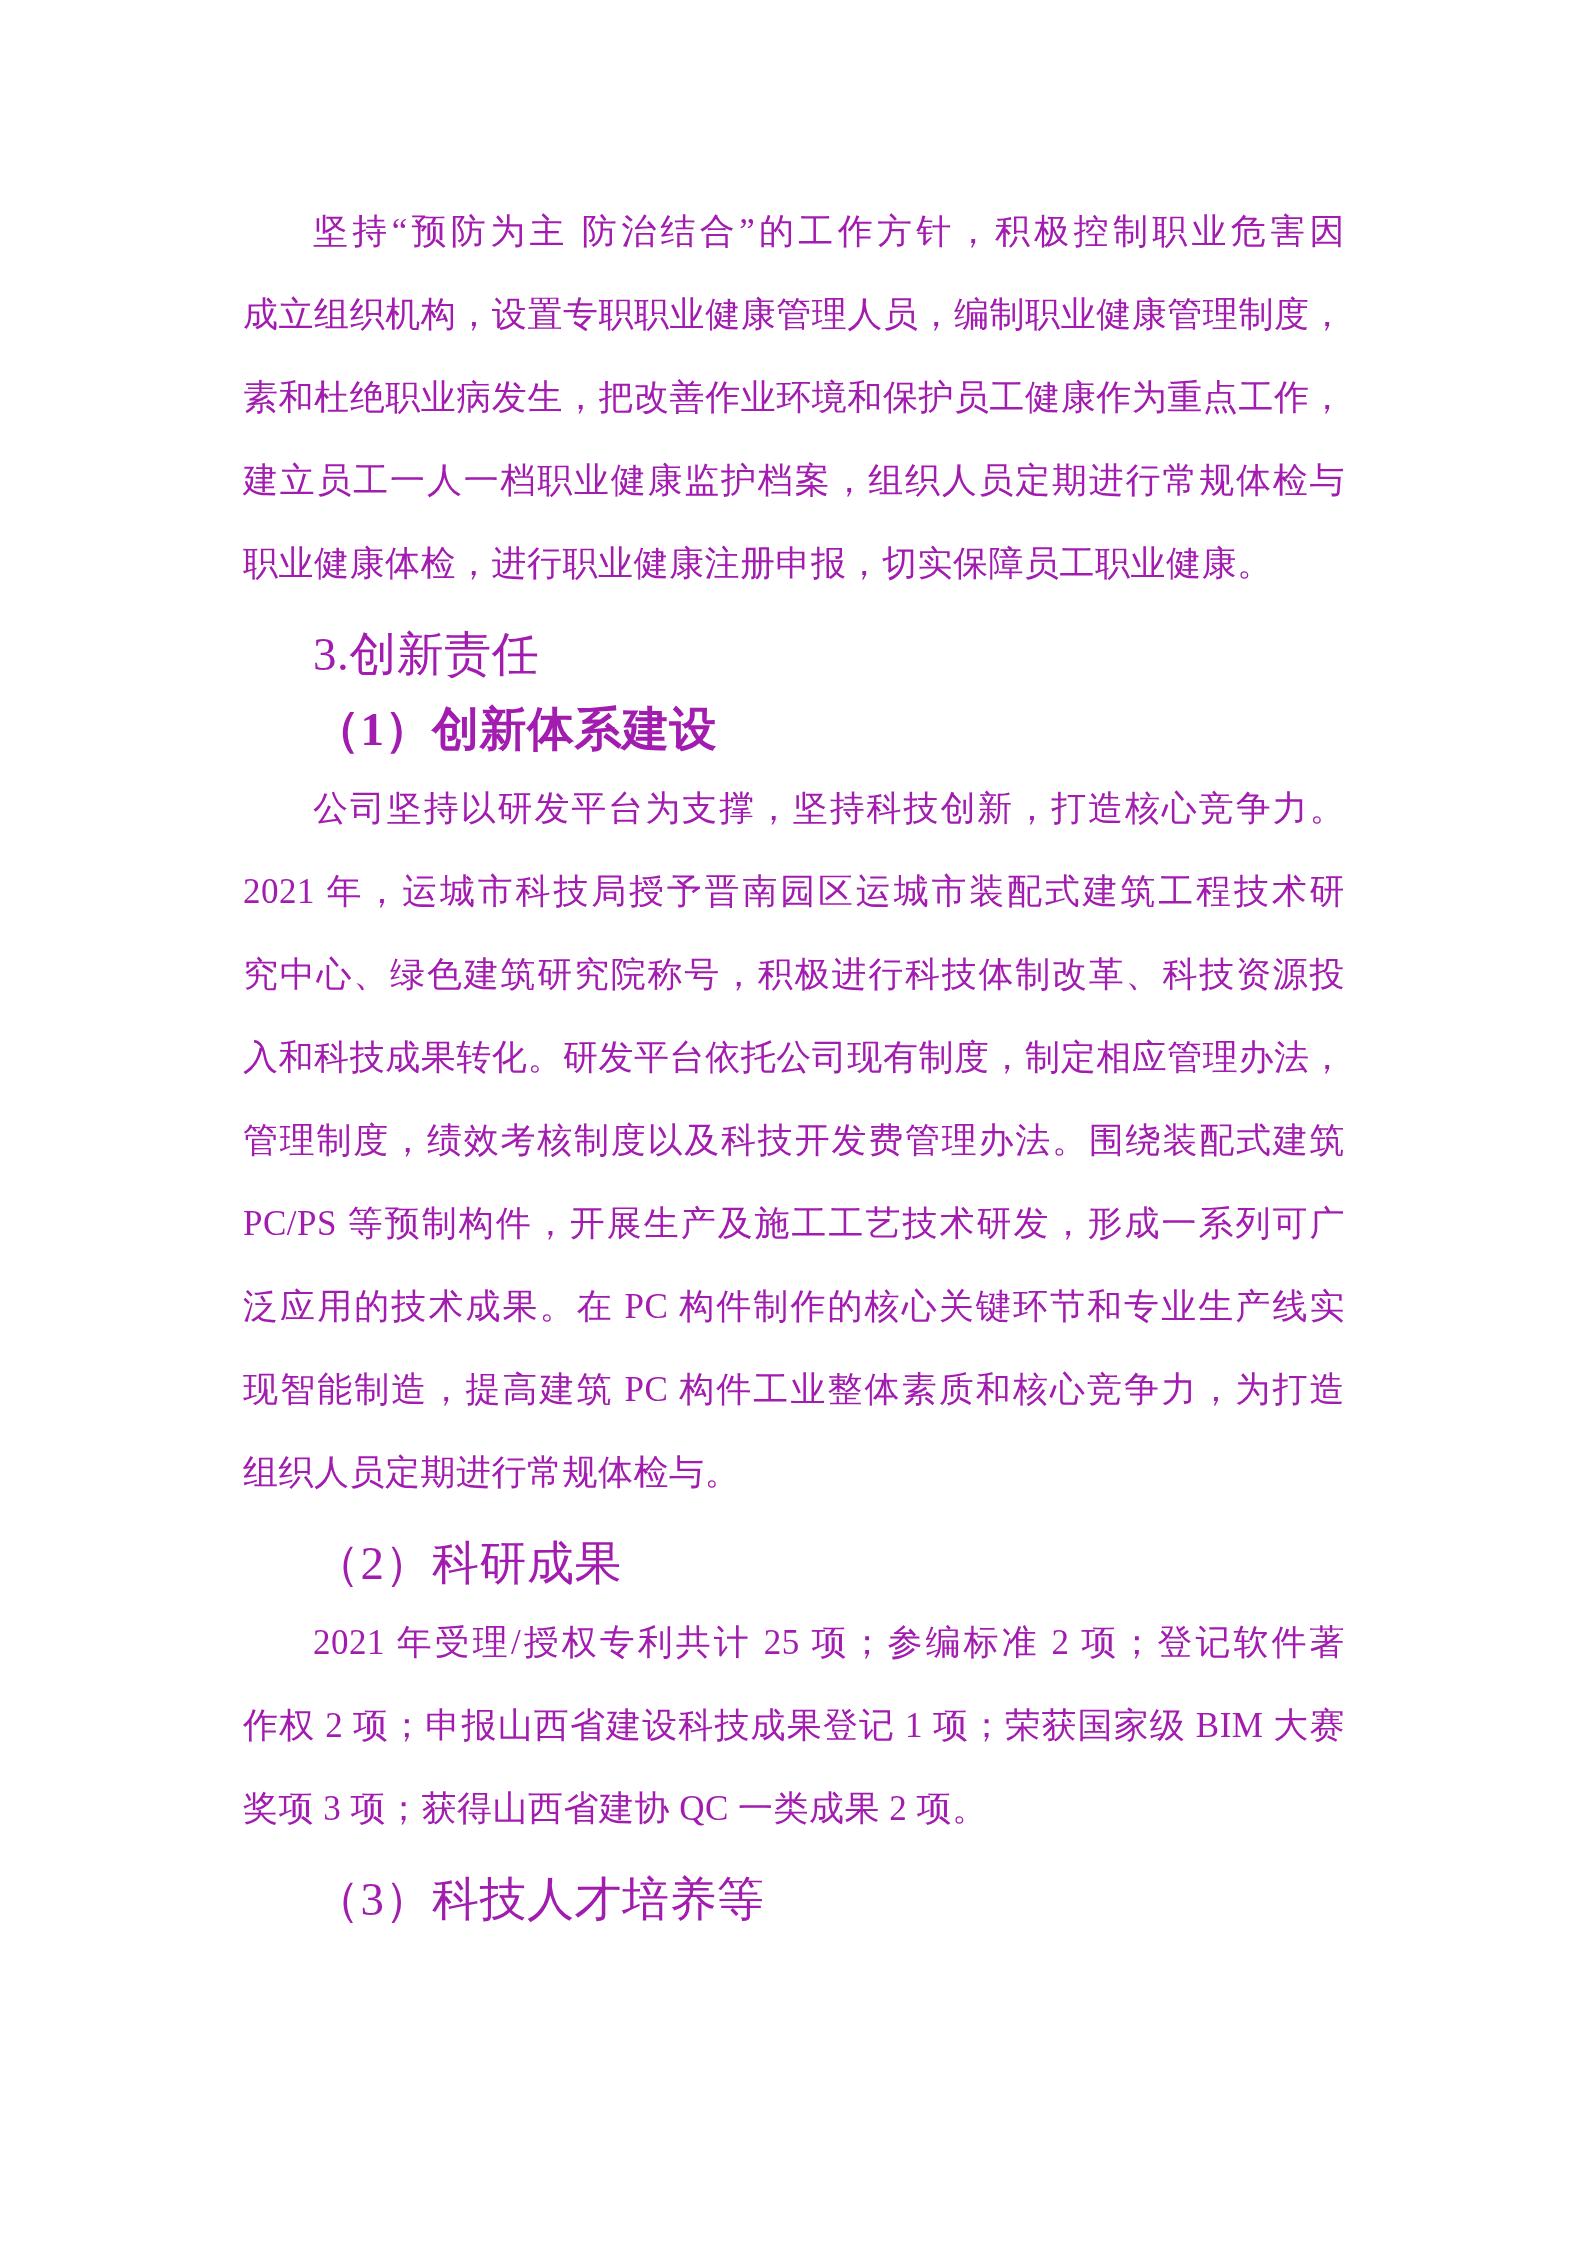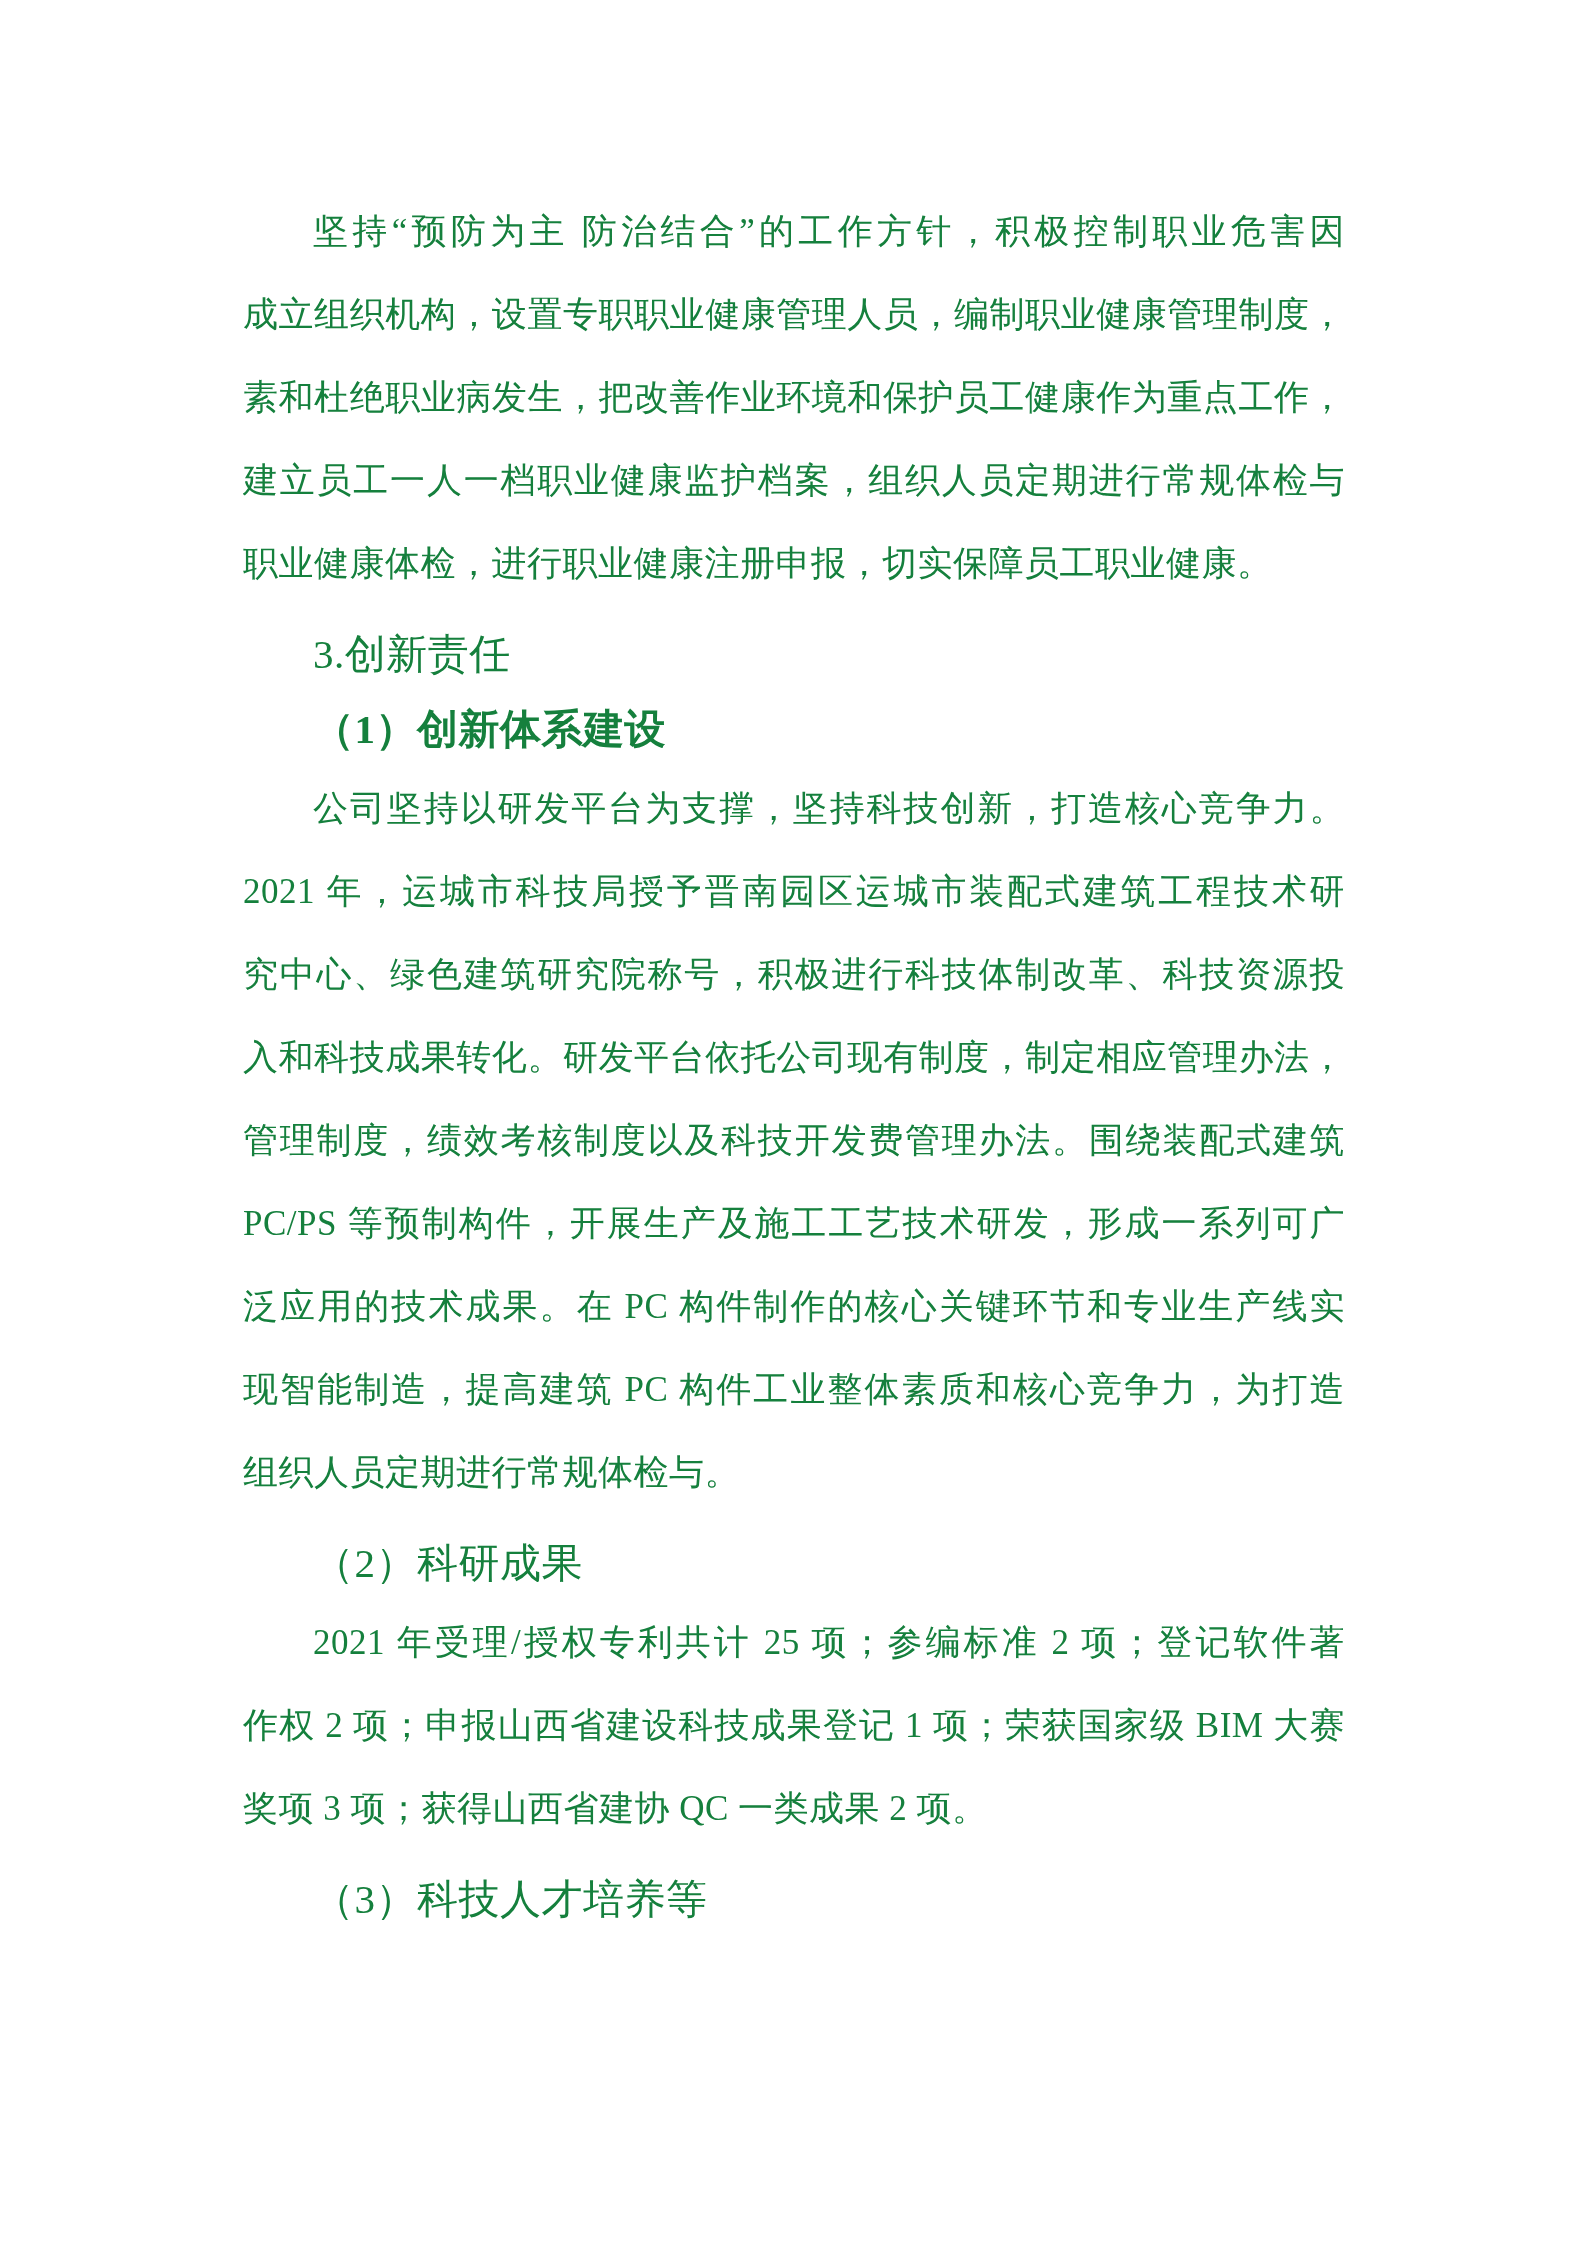--- a/index.html
+++ b/index.html
@@ -8,40 +8,40 @@
     background: #ffffff;
   }
   .page {
     position: relative;
     width: 1587px;
     height: 2245px;
     background: #ffffff;
     box-sizing: border-box;
     padding: 190px 242px 0 243px;
     font-family: "Liberation Serif", "DejaVu Serif", serif;
-    color: #15803d;
+    color: #a21caf;
     overflow: hidden;
   }
   .block { margin: 0; padding: 0; }
   .line {
     height: 83px;
     line-height: 83px;
     font-size: 35px;
     white-space: nowrap;
     overflow: hidden;
     text-align: justify;
     text-align-last: justify;
     letter-spacing: 0.5px;
   }
   .line.indent { padding-left: 70px; }
   .line.last { text-align-last: left; }
   .heading {
     height: 75px;
     line-height: 75px;
-    font-size: 41px;
+    font-size: 47px;
     padding-left: 70px;
     white-space: nowrap;
     overflow: hidden;
     margin-top: 12px;
     letter-spacing: 0.5px;
   }
   .heading.no-gap { margin-top: 0; font-weight: bold; }
 </style>
 </head>
 <body>

